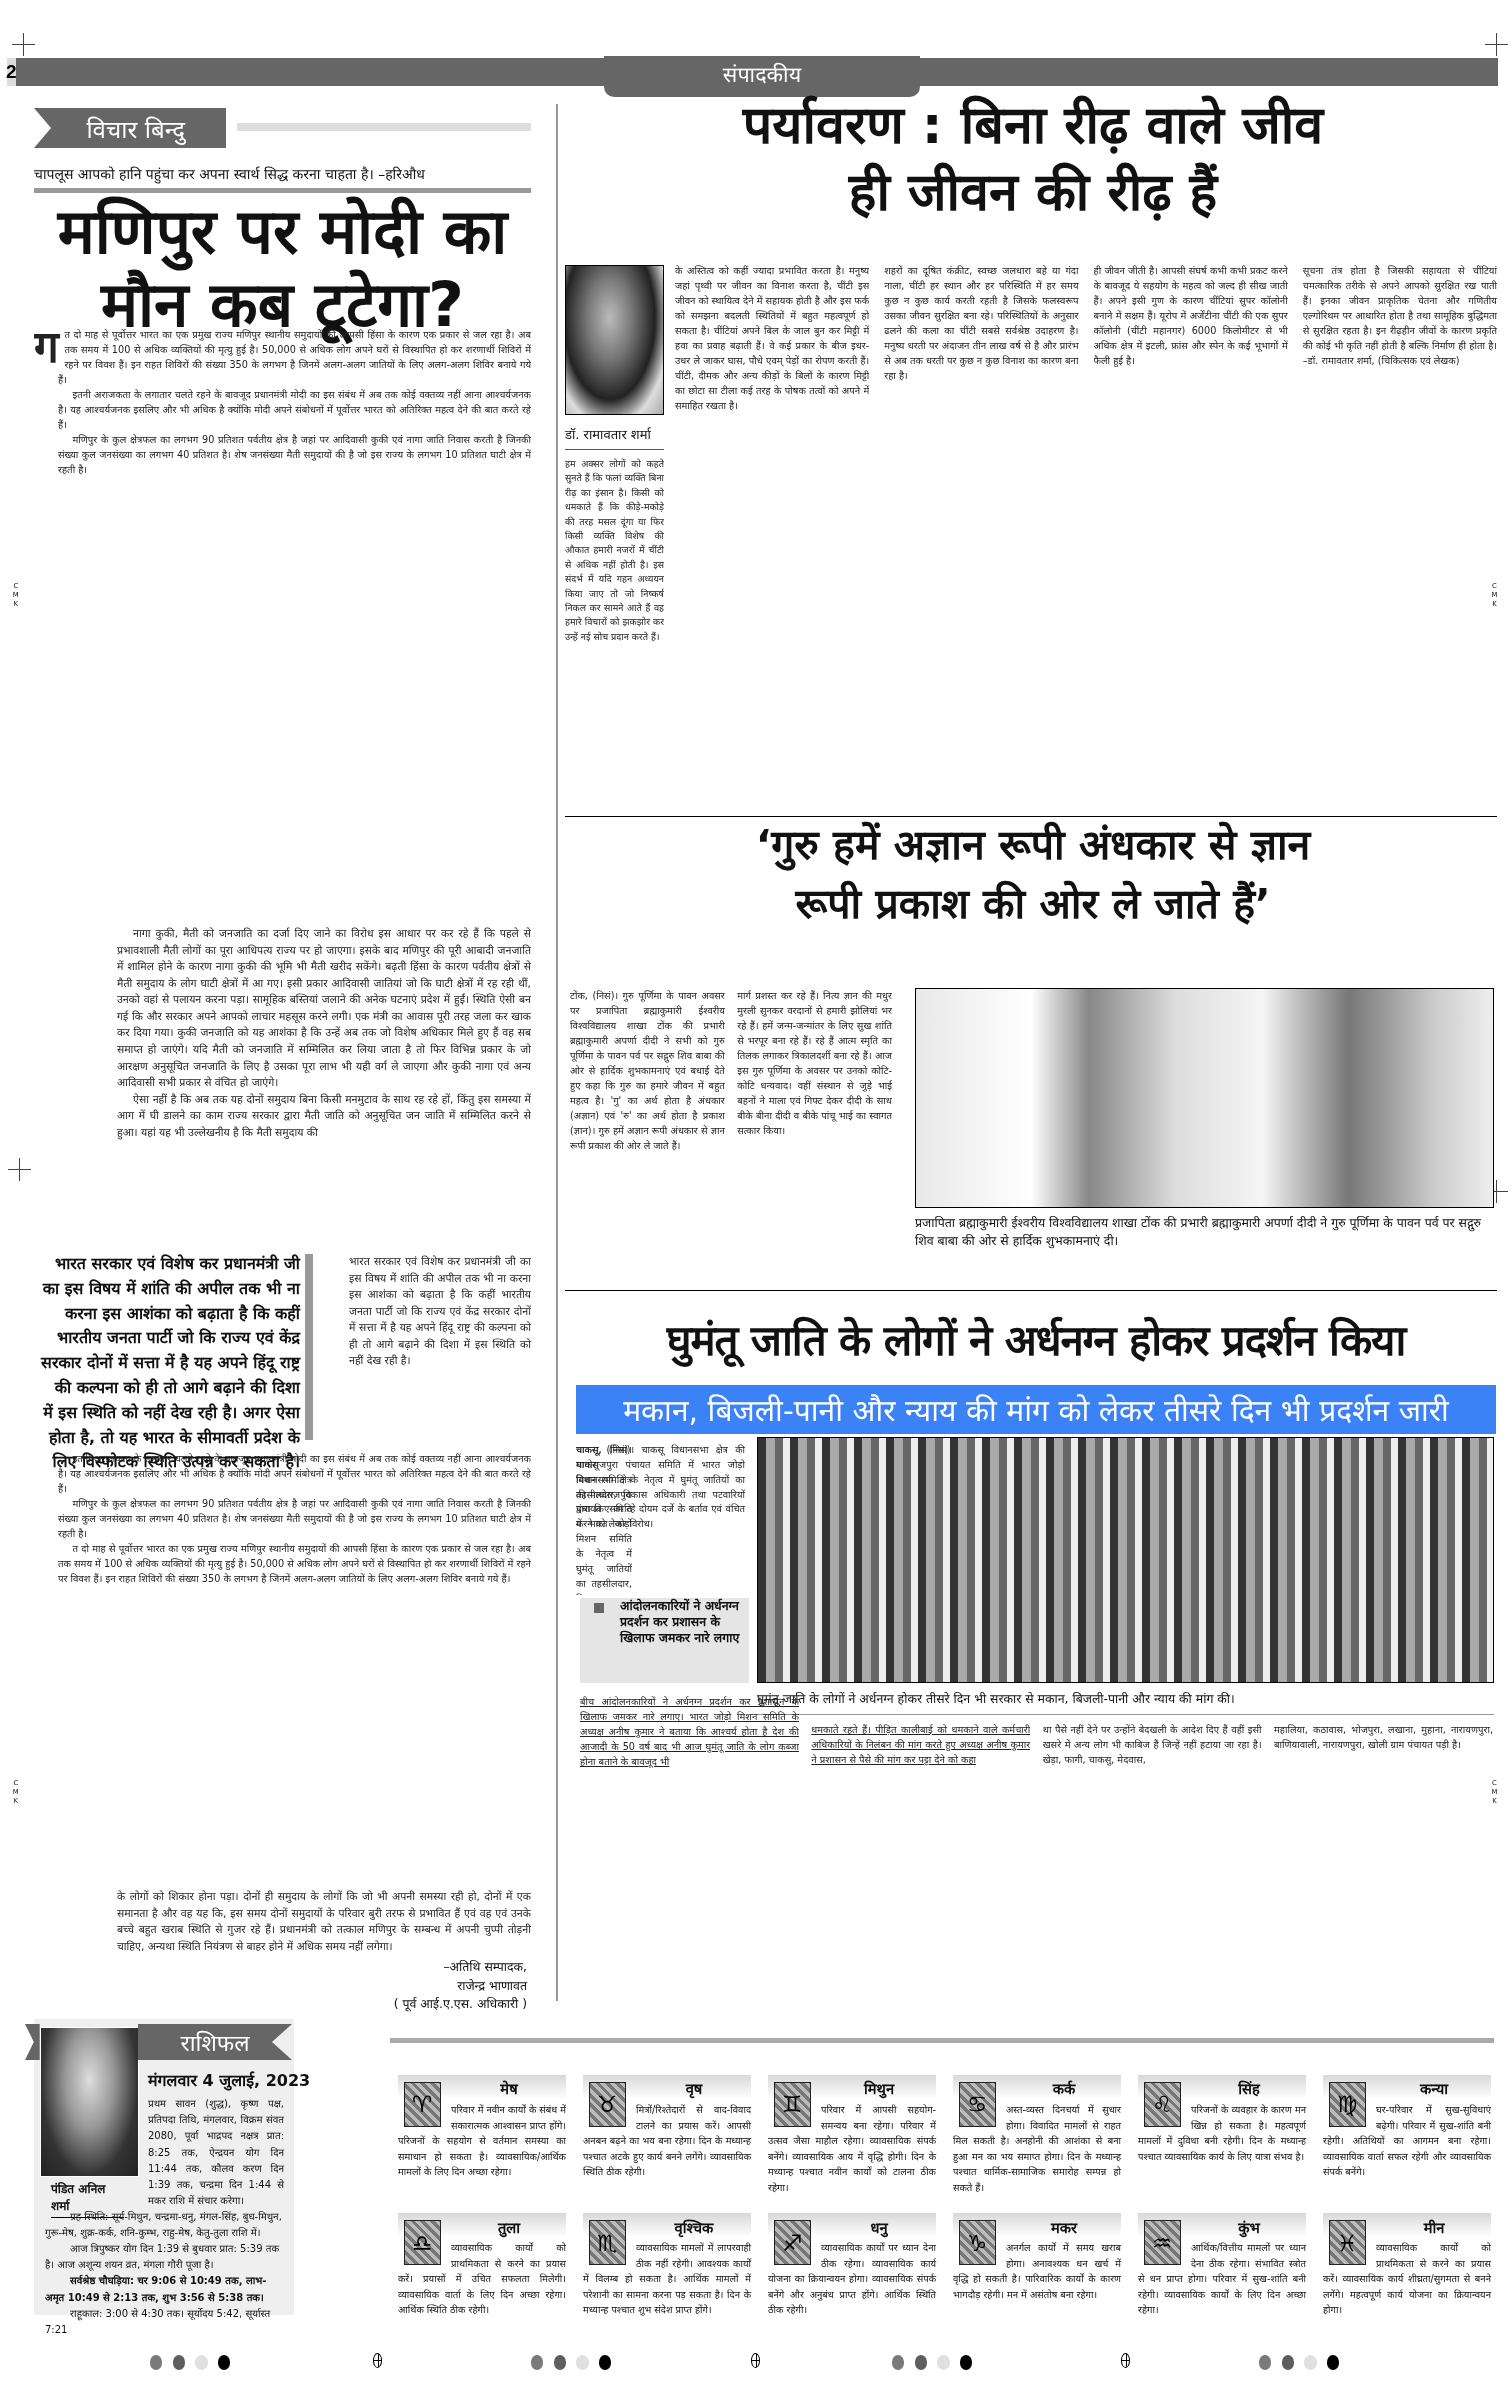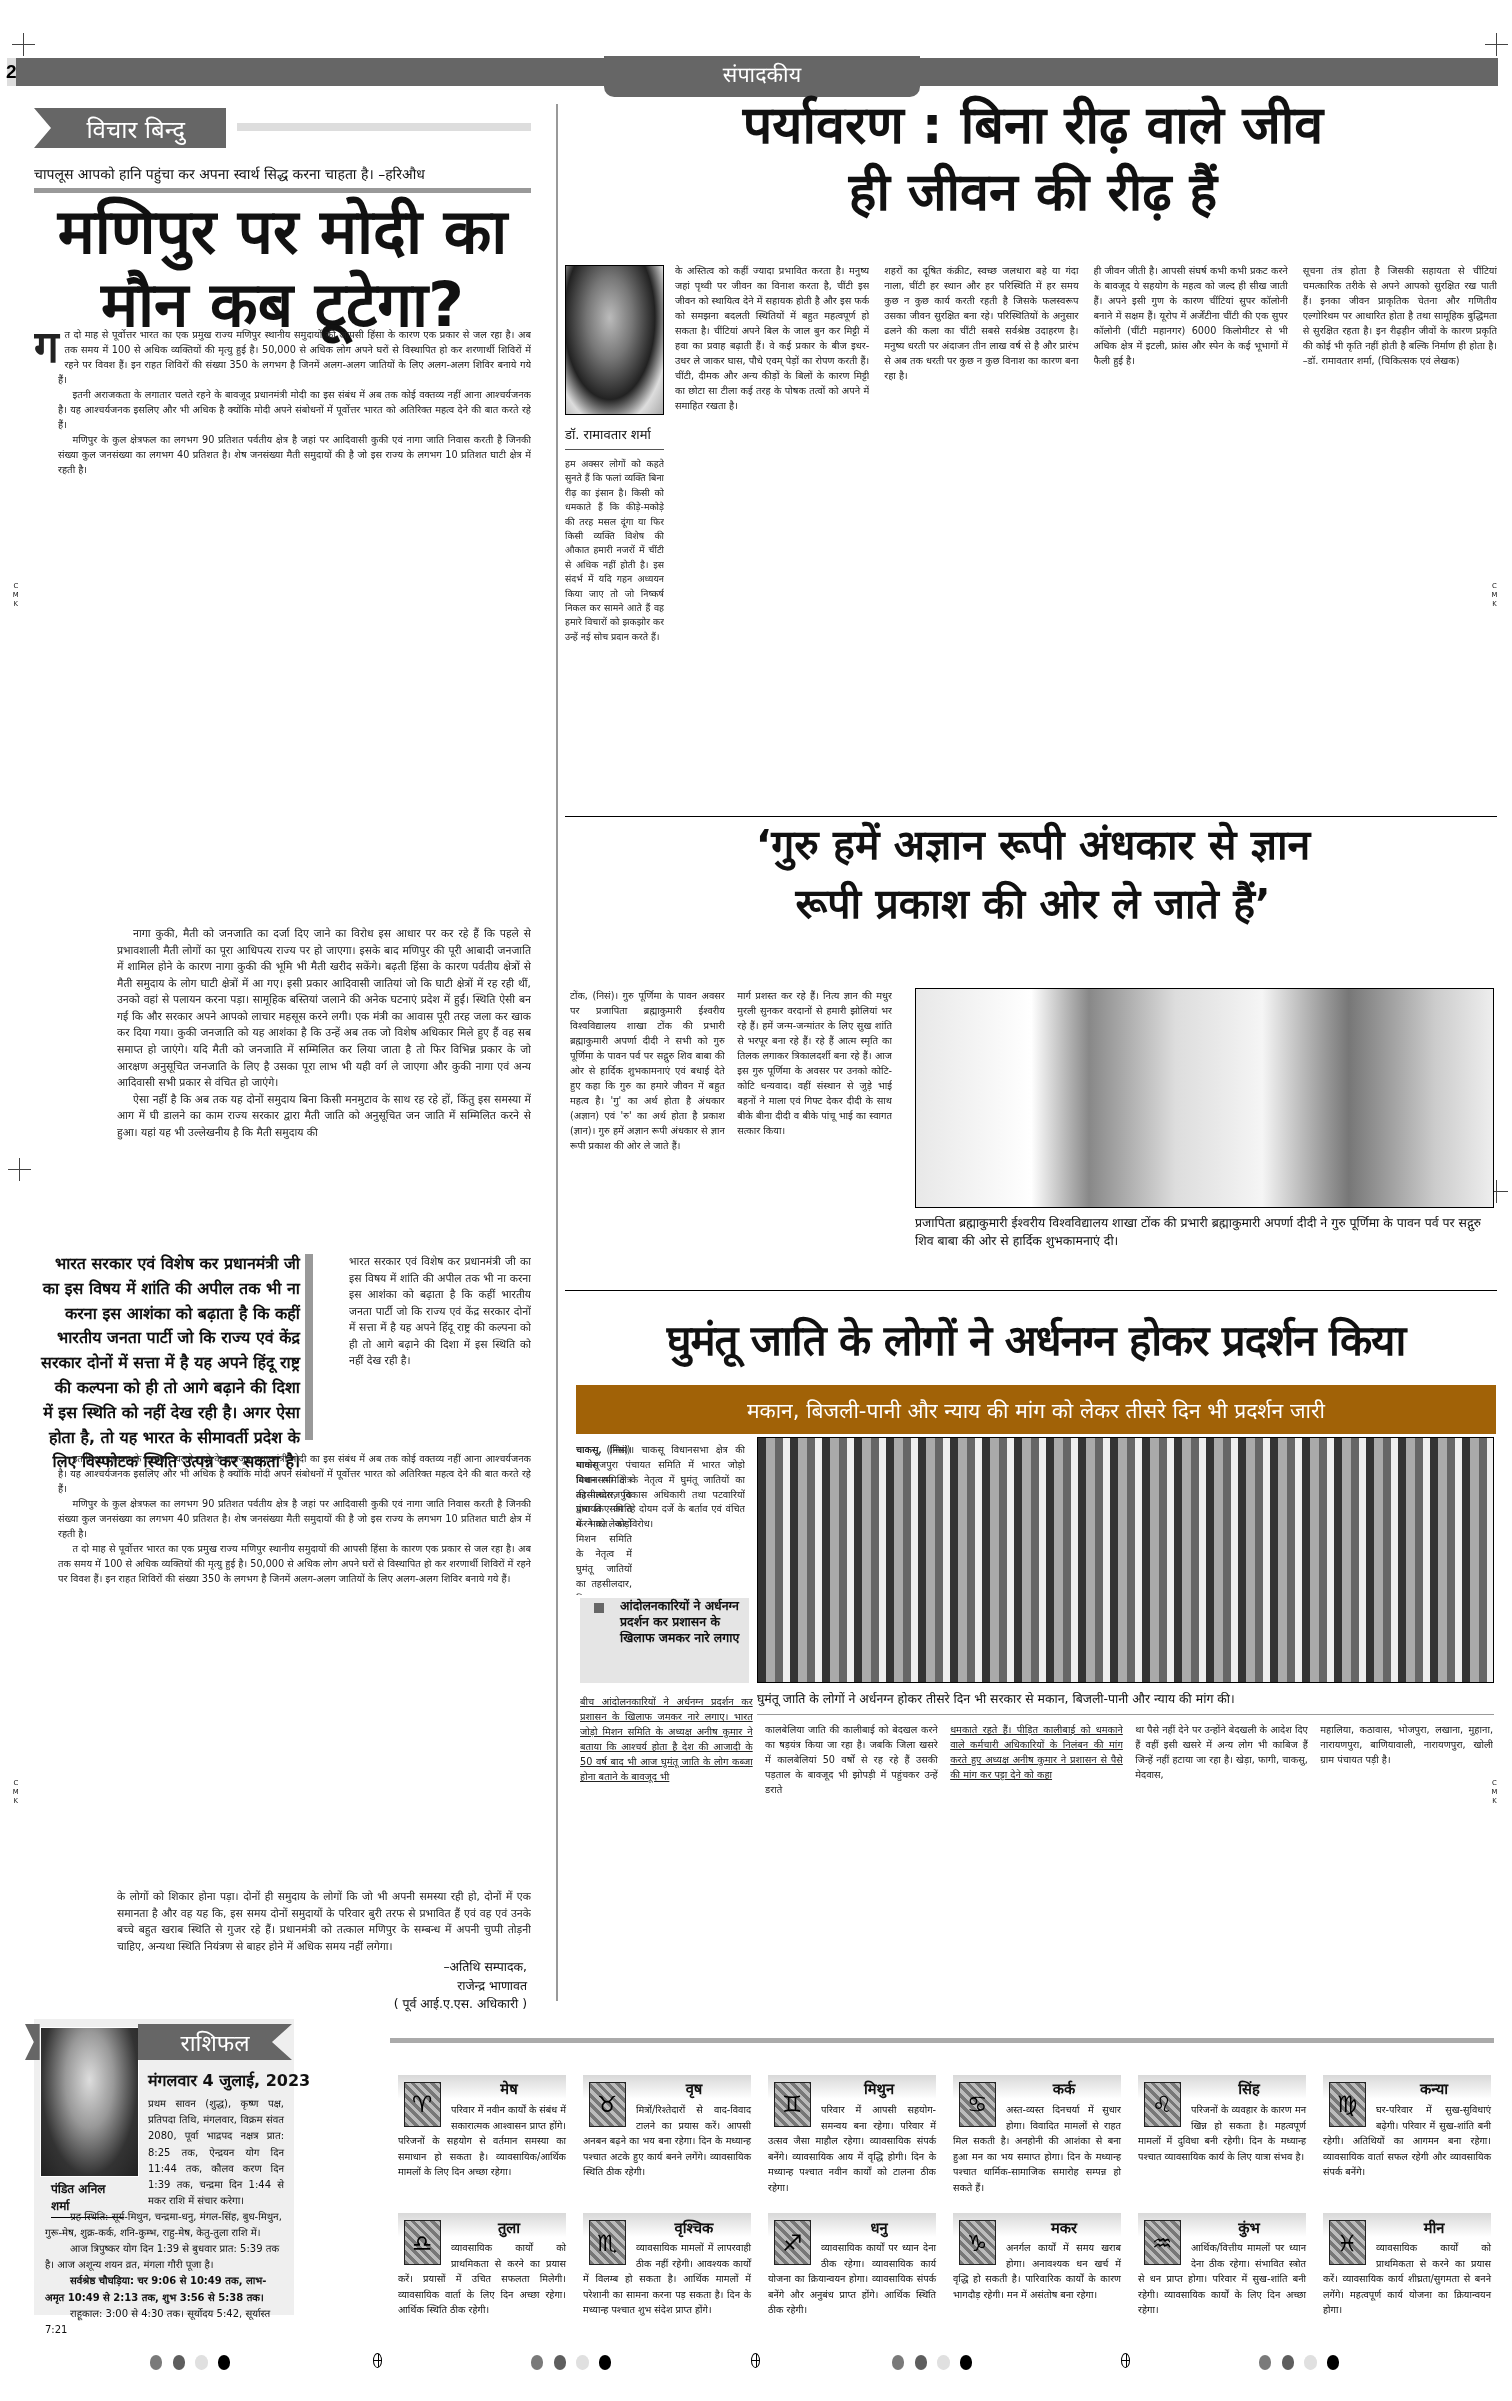--- a/index.html
+++ b/index.html
@@ -38,21 +38,21 @@
   .env-title { position: absolute; left: 570px; top: 92px; width: 926px; text-align: center; font-size: 52px; font-weight: bold; line-height: 1.28; }
   .photo { position: absolute; background: linear-gradient(135deg, #222 0%, #555 40%, #ccc 60%, #888 100%); border: 1.1px solid #000; }
   .caption-name { position: absolute; font-size: 13px; text-align: left; }
   .cols { position: absolute; display: flex; gap: 12.4px; }
   .cols .col { flex: 1; font-size: 9.7px; line-height: 1.55; text-align: justify; overflow: hidden; color:#222; }
 
   .guru-title { position: absolute; left: 570px; top: 816px; width: 926px; text-align: center; font-size: 41px; font-weight: bold; line-height: 1.45; }
   .hr-black { position: absolute; height: 1.1px; background: #000; }
 
   .ghum-title { position: absolute; left: 576px; top: 1310px; width: 920px; text-align: center; font-size: 42px; font-weight: bold; white-space: nowrap; letter-spacing: -1.1px; }
-  .ghum-sub { position: absolute; left: 576px; top: 1385px; width: 920px; height: 49px; background: #a16207; color: #fff; font-size: 21px; display: flex; align-items: center; justify-content: center; }
+  .ghum-sub { position: absolute; left: 576px; top: 1385px; width: 920px; height: 49px; background: #3b82f6; color: #fff; font-size: 30px; display: flex; align-items: center; justify-content: center; }
   .highlight-box { position: absolute; left: 580px; top: 1598px; width: 169px; height: 85px; background: #e5e5e5; font-size: 12.4px; font-weight: bold; line-height: 1.3; padding: 0 5.6px 0 40px; }
   .highlight-box .sq { position: absolute; left: 13.6px; top: 4.5px; width: 10.2px; height: 10.2px; background: #666; }
   .caption { position: absolute; font-size: 12.4px; }
 
   
   .rashi-box { position: absolute; left: 34px; top: 2019px; width: 260px; height: 296px; background: #efefef; }
   .rashi-photo { position: absolute; left: 40px; top: 2027px; width: 99px; height: 150px; background: radial-gradient(ellipse at 50% 35%, #ddd 0%, #999 35%, #333 70%, #222 100%); border: 1.7px solid #fff; }
   .rashi-tab { position: absolute; left: 138px; top: 2024px; width: 154px; height: 36px; background: #666; color: #fff; font-size: 22.6px; display:flex; align-items:center; justify-content:center;
                clip-path: polygon(0 0, 100% 0, 87% 50%, 100% 100%, 0 100%); }
   .rashi-ribbon-l { position: absolute; left: 25px; top: 2024px; width: 14.7px; height: 36px; background: #666; clip-path: polygon(0 0,100% 0,100% 100%,0 100%,60% 50%); }
@@ -178,21 +178,20 @@
 <div class="abs body-text" style="left:576px;top:1443px;width:169px;height:152px;overflow:hidden;font-size:9.6px;">चाकसू, (निसं)। चाकसू विधानसभा क्षेत्र की माधोराजपुरा पंचायत समिति में भारत जोड़ो मिशन समिति के नेतृत्व में घुमंतू जातियों का तहसीलदार, विकास अधिकारी तथा पटवारियों द्वारा किए जा रहे दोयम दर्जे के बर्ताव एवं वंचित करने को लेकर विरोध।</div>
 <div class="photo" style="left:757px;top:1437px;width:737px;height:246px;background:repeating-linear-gradient(90deg,#333 0 8px,#aaa 8px 17px,#666 17px 25px,#eee 25px 32px);"></div>
 <div class="highlight-box">
   <span class="sq"></span>
   <span>आंदोलनकारियों ने अर्धनग्न प्रदर्शन कर प्रशासन के खिलाफ जमकर नारे लगाए</span>
 </div>
 <div class="caption" style="left:757px;top:1690px;width:737px;">घुमंतू जाति के लोगों ने अर्धनग्न होकर तीसरे दिन भी सरकार से मकान, बिजली-पानी और न्याय की मांग की।</div>
 <div class="hr-black" style="left:757px;top:1714px;width:737px;height:0.6px;background:#999;"></div>
 <div class="cols" style="left:580px;top:1694px;width:913px;height:305px;">
   <div class="col" style="padding-top:0;text-decoration:underline;">बीच आंदोलनकारियों ने अर्धनग्न प्रदर्शन कर प्रशासन के खिलाफ जमकर नारे लगाए। भारत जोड़ो मिशन समिति के अध्यक्ष अनीष कुमार ने बताया कि आश्चर्य होता है देश की आजादी के 50 वर्ष बाद भी आज घुमंतू जाति के लोग कब्जा होना बताने के बावजूद भी</div>
-  <div class="col" style="padding-top:28px;">कालबेलिया जाति की कालीबाई को बेदखल करने का षड़यंत्र किया जा रहा है। जबकि जिला खसरे में कालबेलियां 50 वर्षों से रह रहे हैं उसकी पड़ताल के बावजूद भी झोपड़ी में पहुंचकर उन्हें डराते</div>
   <div class="col" style="padding-top:28px;text-decoration:underline;">धमकाते रहते हैं। पीड़ित कालीबाई को धमकाने वाले कर्मचारी अधिकारियों के निलंबन की मांग करते हुए अध्यक्ष अनीष कुमार ने प्रशासन से पैसे की मांग कर पट्टा देने को कहा</div>
   <div class="col" style="padding-top:28px;">था पैसे नहीं देने पर उन्होंने बेदखली के आदेश दिए हैं वहीं इसी खसरे में अन्य लोग भी काबिज हैं जिन्हें नहीं हटाया जा रहा है। खेड़ा, फागी, चाकसु, मेदवास,</div>
   <div class="col" style="padding-top:28px;">महालिया, कठावास, भोजपुरा, लखाना, मुहाना, नारायणपुरा, बाणियावाली, नारायणपुरा, खोली ग्राम पंचायत पड़ी है।</div>
 </div>
 
 <div class="abs" style="left:390px;top:2038px;width:1104px;height:4.5px;background:#aaa;"></div>
 
 <div class="rashi-box"></div>
 <div class="rashi-ribbon-l"></div>
 <div class="rashi-photo"></div>

